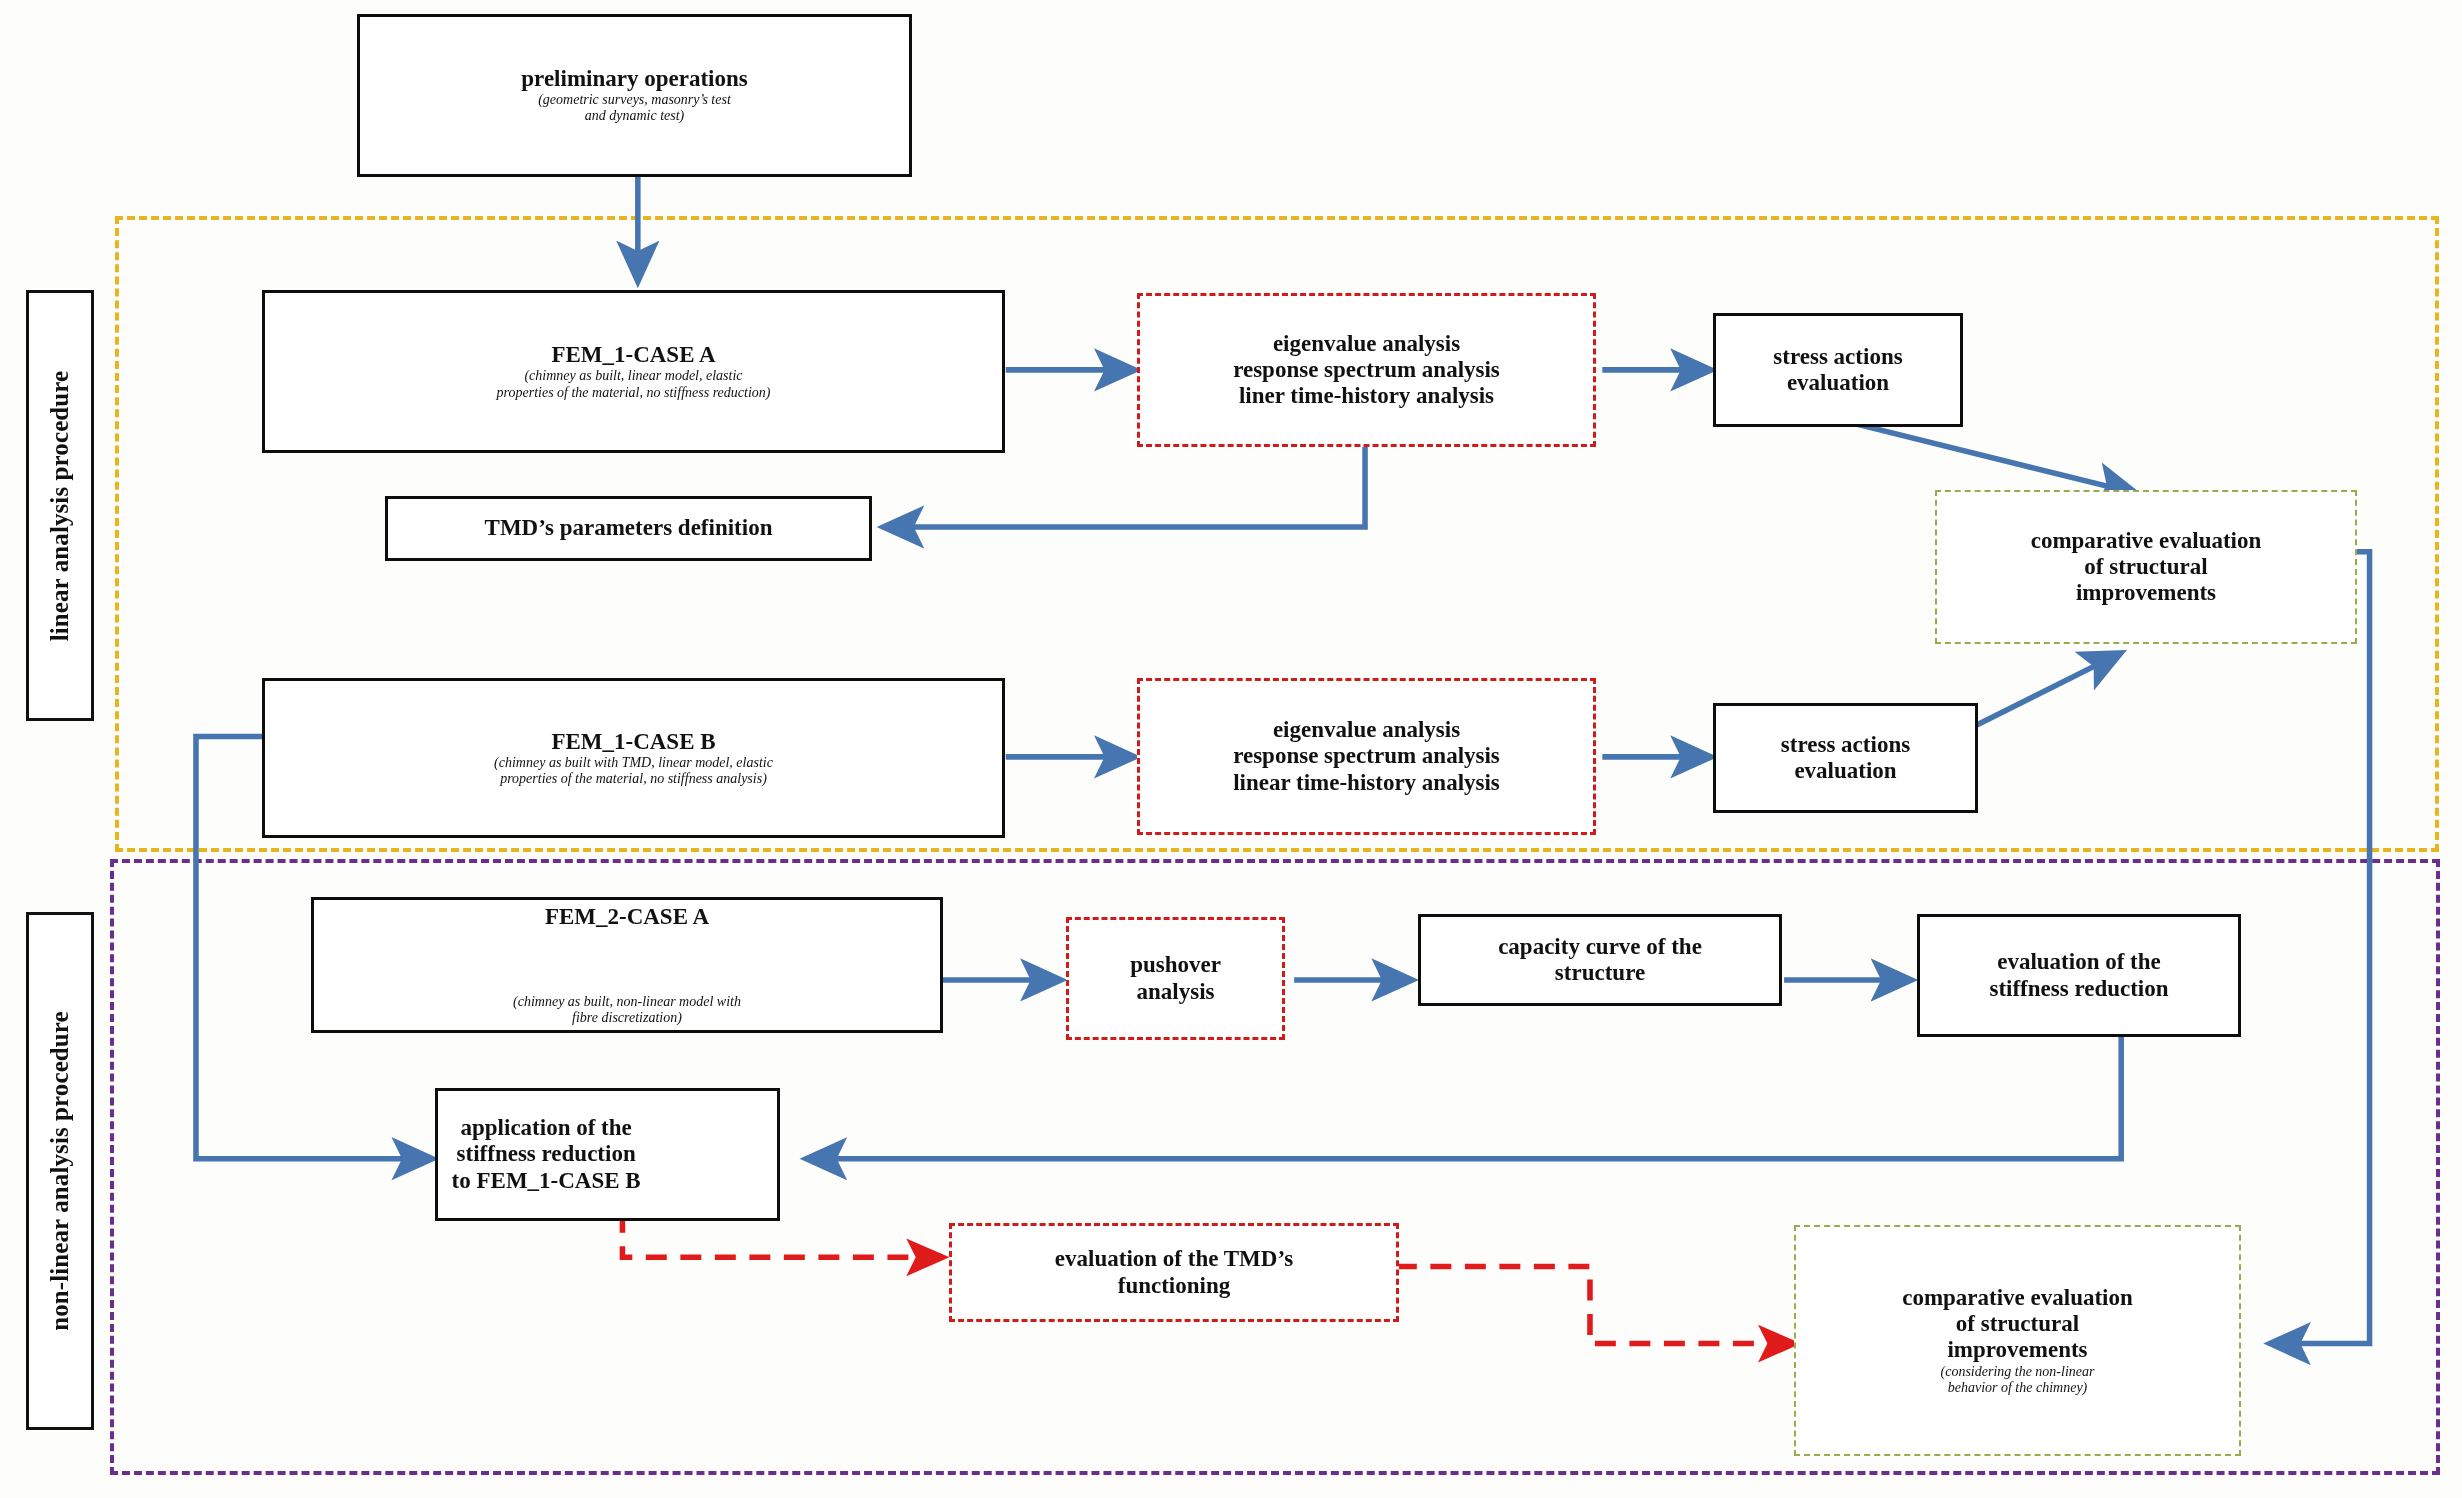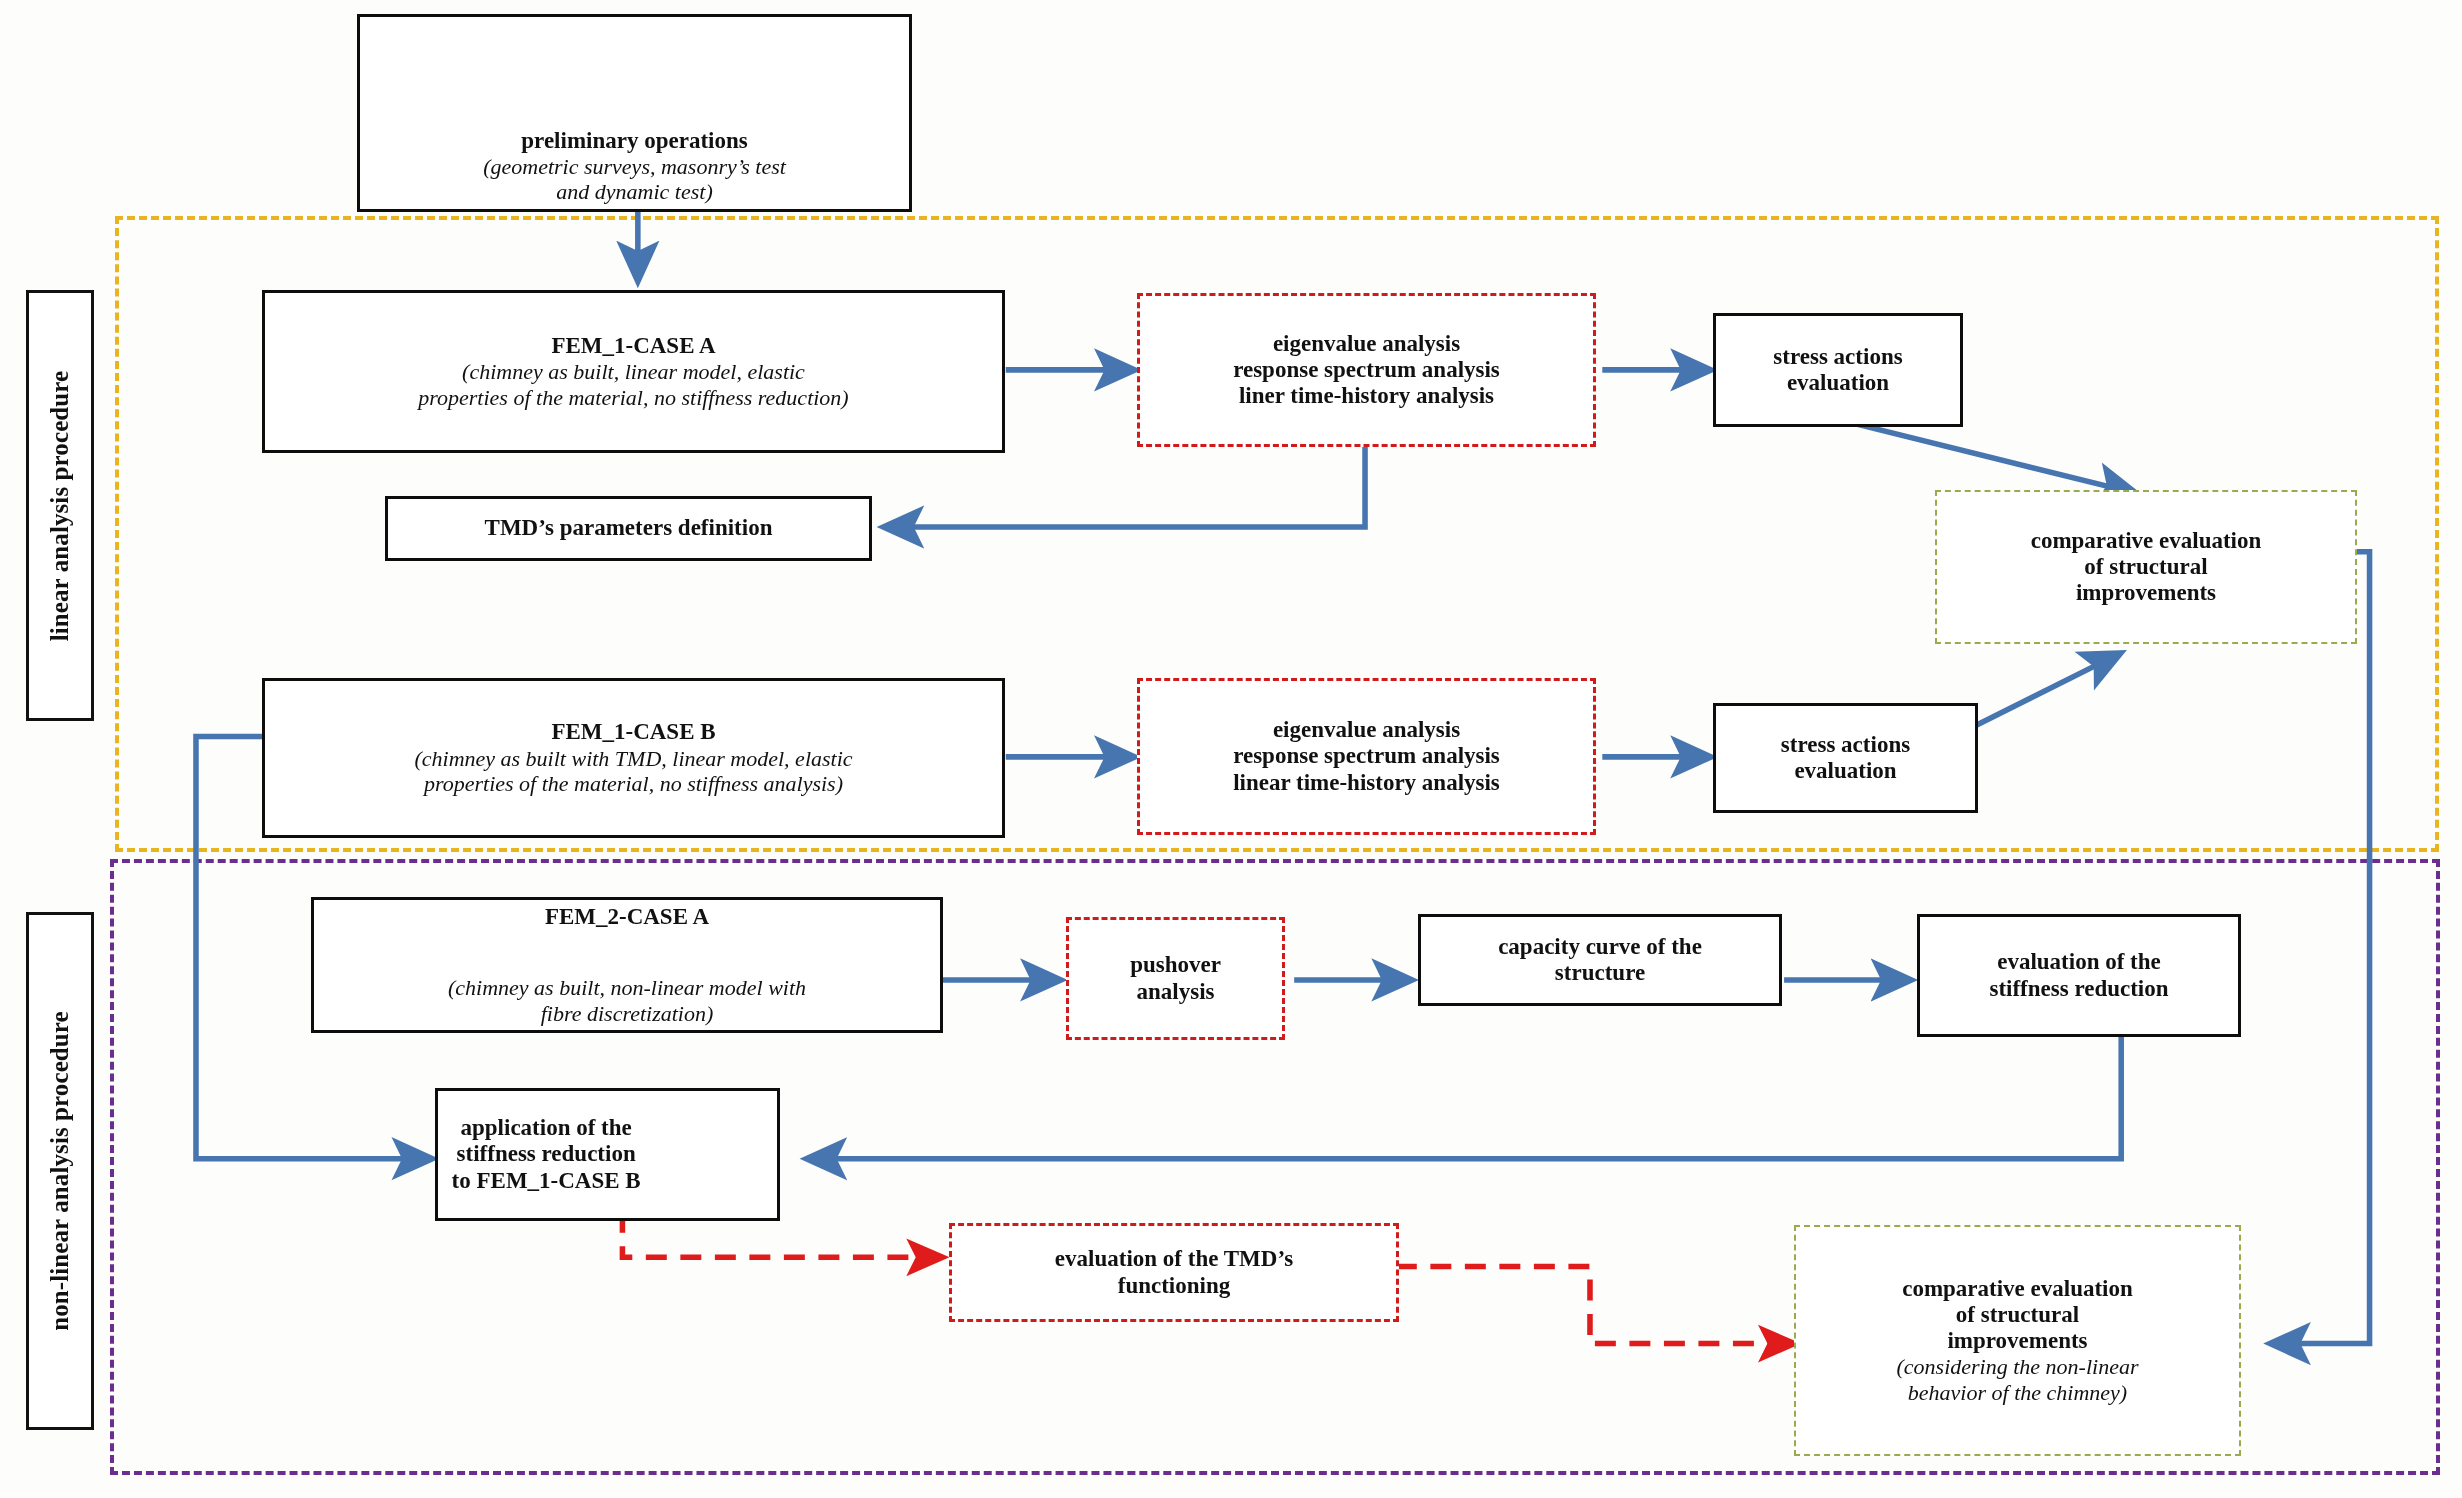--- a/index.html
+++ b/index.html
@@ -15,21 +15,21 @@
   .sidelabel{position:absolute;box-sizing:border-box;border:3.1px solid #111;background:#fff;
              display:flex;align-items:center;justify-content:center;}
   .sidelabel span{display:block;transform:rotate(-90deg);white-space:nowrap;
                   font-weight:bold;font-size:25px;letter-spacing:0.1px;color:#111;}
 
   
   .node{position:absolute;box-sizing:border-box;background:#fff;
         display:flex;flex-direction:column;align-items:center;justify-content:center;
         text-align:center;color:#111;padding:3.7px 6.2px;}
   .node .t{font-weight:bold;font-size:23px;line-height:1.14;}
-  .node .s{font-style:italic;font-size:22px;line-height:1.16;}
+  .node .s{font-style:italic;font-size:14px;line-height:1.16;}
   .node.solid{border:3.1px solid #0d0d0d;}
   .node.dashred{border:3.1px dashed #d11a1a;}
   .node.dashgreen{border:2.5px dashed #9aab4e;}
   .node.leftal{align-items:flex-start;text-align:center;}
 
   
   #wires{position:absolute;left:0;top:0;width:2462px;height:1499px;pointer-events:none;}
 </style>
 </head>
 <body>
@@ -88,21 +88,21 @@
     </g>
 
     <g stroke="#E01B1B" stroke-width="9" stroke-dasharray="34 22" fill="none">
 
       <path d="M1010,1910 L1010,2040 L1530,2040" marker-end="url(#ahRed)"></path>
 
       <path d="M2265,2055 L2580,2055 L2580,2180 L2912,2180" marker-end="url(#ahRed)"></path>
     </g>
   </svg>
 
-  <div class="node solid" style="left:357px;top:13.6px;width:555px;height:198px;justify-content:flex-end;">
+  <div class="node solid" style="left:357px;top:13.6px;width:555px;height:163px;">
     <div class="t">preliminary operations</div>
     <div class="s" style="white-space:pre-line;">(geometric surveys, masonry’s test
 and dynamic test)</div>
   </div>
 
   <div class="node solid" style="left:262px;top:290px;width:743px;height:163px;">
     <div class="t">FEM_1-CASE A</div>
     <div class="s" style="white-space:pre-line;font-style:italic;">(chimney as built, linear model, elastic
 properties of the material, no stiffness reduction)</div>
   </div>

